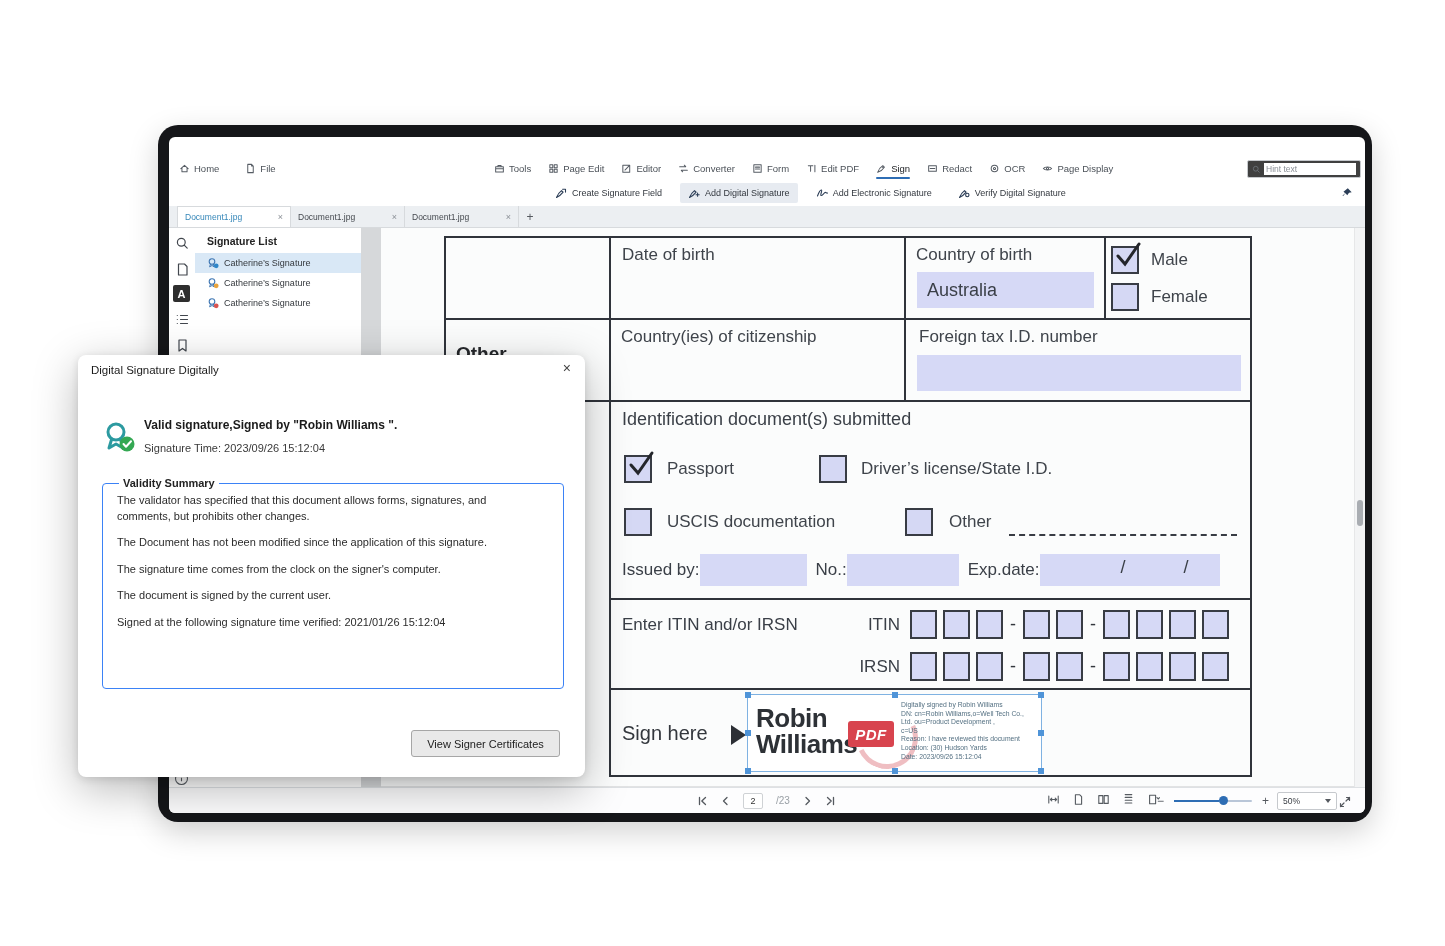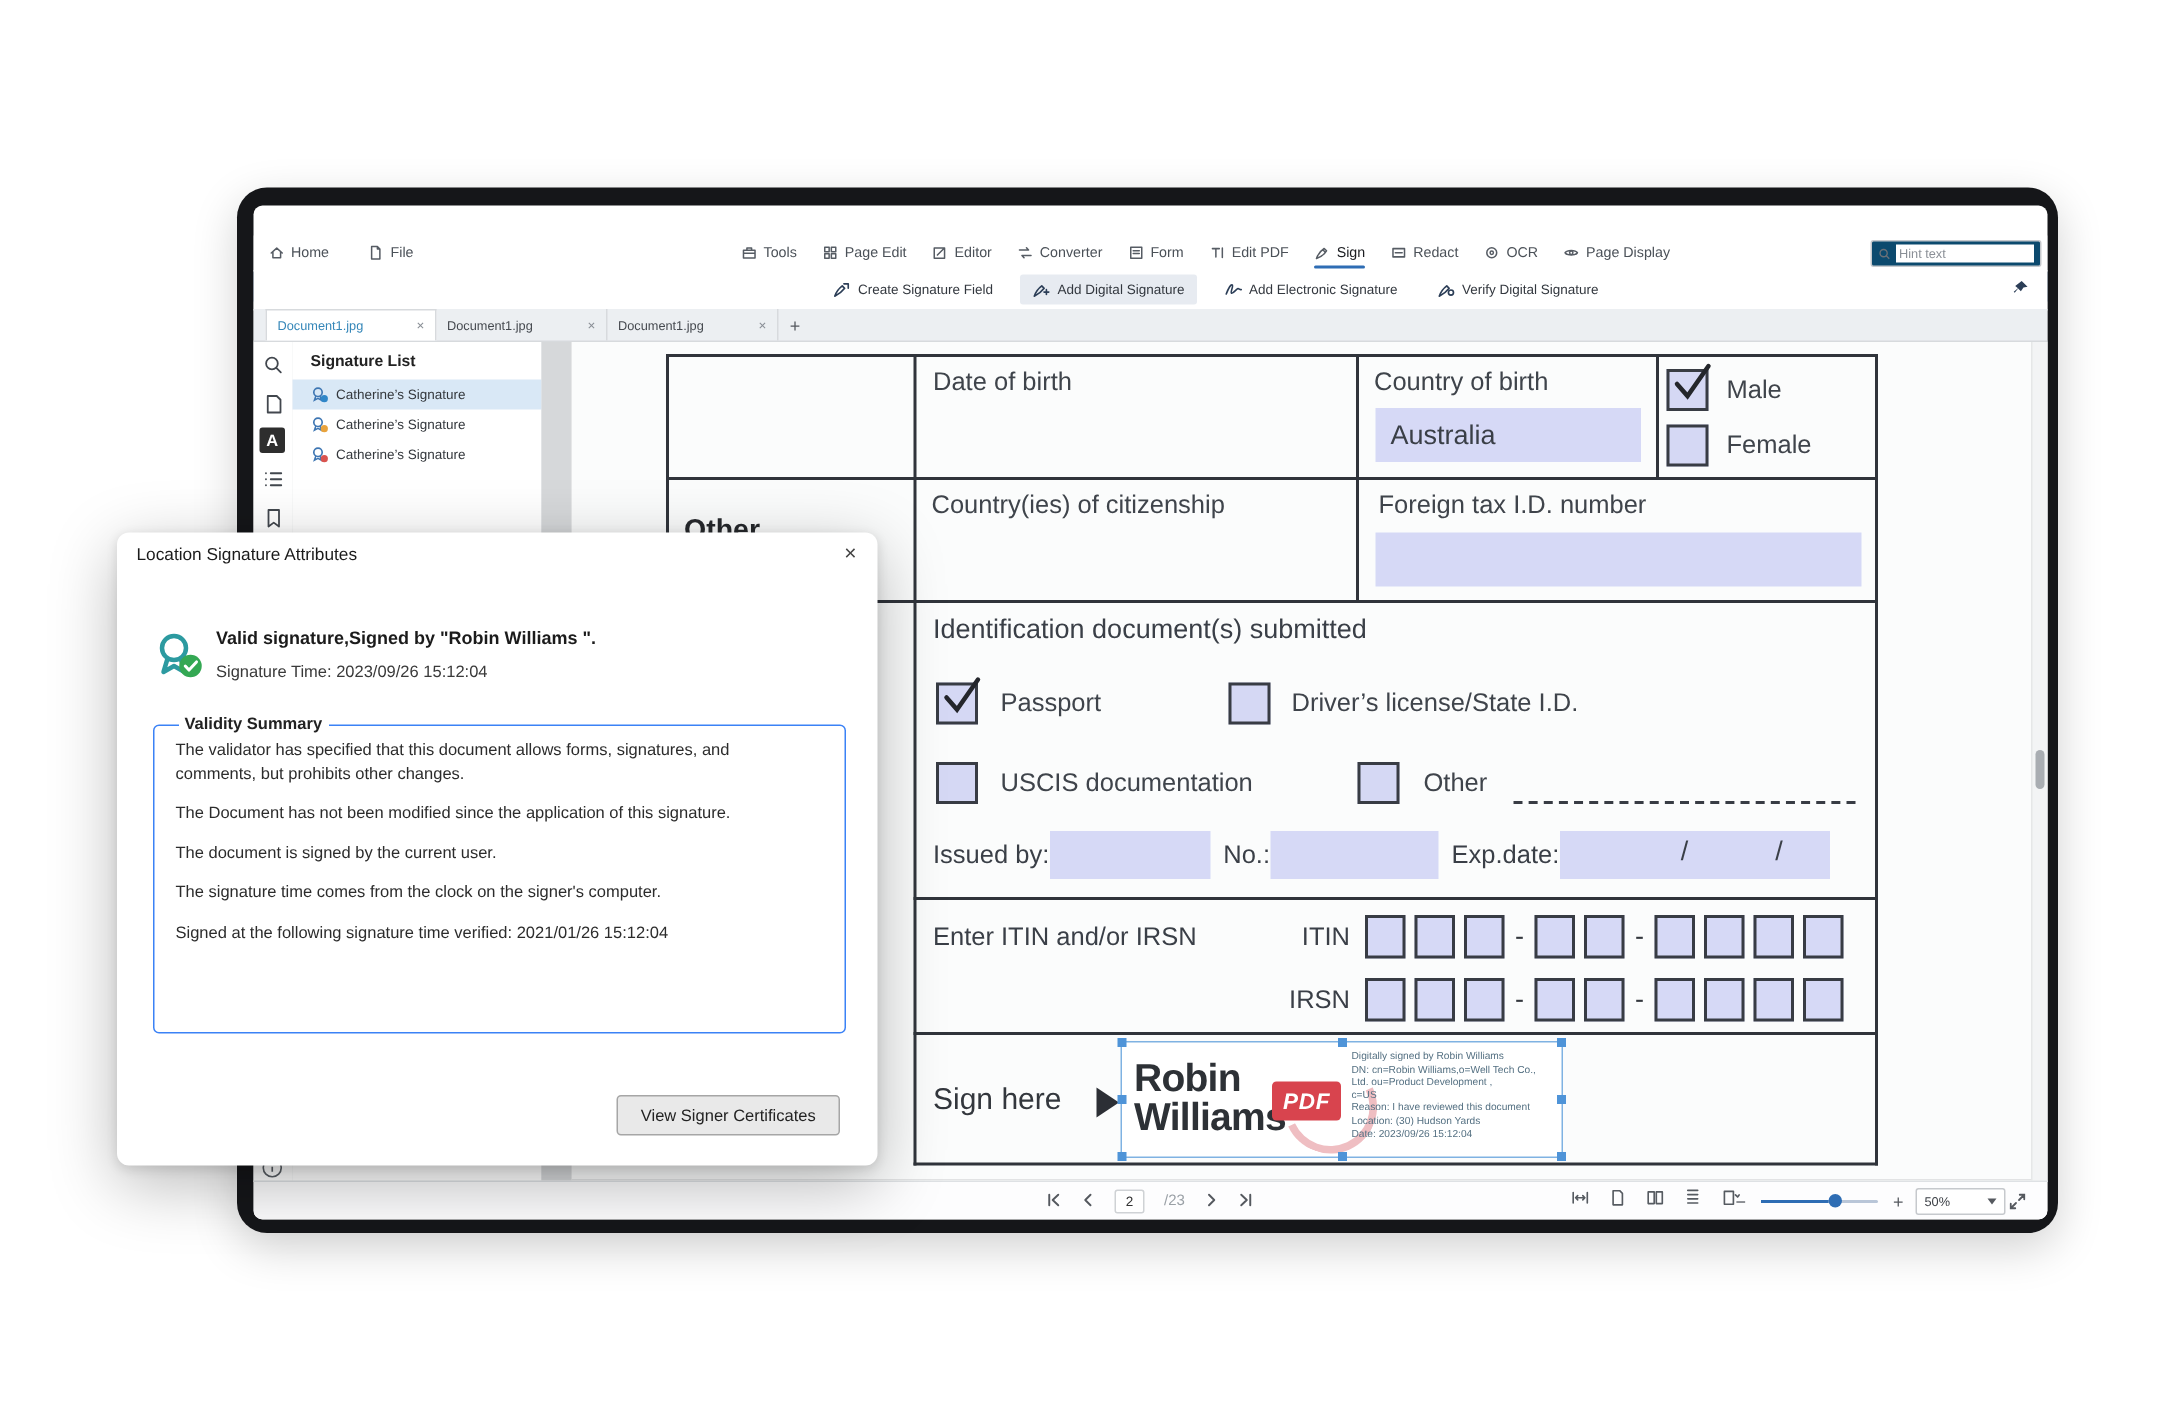--- a/index.html
+++ b/index.html
@@ -21,21 +21,21 @@
   .tb-ctl{width:30px;height:100%;display:inline-flex;align-items:center;justify-content:center;color:#e8edf6;font-size:9px;}
   
   .menubar{position:absolute;left:0;top:20px;width:100%;height:23px;background:#ffffff;border-bottom:1px solid #e7eaee;}
   .mb-left{position:absolute;left:10px;top:0;height:100%;display:flex;gap:26px;align-items:center;}
   .mb-right{position:absolute;left:325px;top:0;height:100%;display:flex;gap:17px;align-items:center;}
   .mb-item{display:inline-flex;align-items:center;gap:4px;color:#4b5158;font-size:9.5px;height:100%;position:relative;white-space:nowrap;}
   .mb-item svg{width:11px;height:11px;stroke:#565c64;fill:none;stroke-width:1.1;stroke-linecap:round;stroke-linejoin:round;}
   .mb-item.active{color:#1c1e22;text-align:center;}
   .mb-item.active:after{content:"";position:absolute;left:0;right:0;bottom:1px;height:2px;background:#2e6db4;border-radius:1px;}
   .searchbox{position:absolute;right:4px;top:3px;width:104px;height:16px;border:1px solid #c6c9cd;border-radius:2px;
-    display:flex;align-items:center;padding:0 4px;gap:3px;background:#0c4a6e;}
+    display:flex;align-items:center;padding:0 4px;gap:3px;background:#404040;}
   .searchbox svg{width:9px;height:9px;stroke:#6b7077;fill:none;stroke-width:1.2;}
   .searchbox input{border:none;outline:none;flex:1;font-size:8.5px;color:#444;min-width:0;font-family:inherit;}
   .searchbox input::placeholder{color:#8a8f96;}
   
   .signbar{position:absolute;left:0;top:43px;width:100%;height:26px;background:#ffffff;border-bottom:1px solid #e7eaee;}
   .sb-group{position:absolute;left:378px;top:0;height:100%;display:flex;gap:10px;align-items:center;}
   .sb-item{display:inline-flex;align-items:center;gap:5px;color:#33383f;font-size:9px;padding:4px 8px;border-radius:2px;white-space:nowrap;}
   .sb-item svg{width:12px;height:12px;stroke:#2c3e57;fill:none;stroke-width:1.1;stroke-linecap:round;stroke-linejoin:round;}
   .sb-item.active{background:#e7ebf1;}
   .sb-pin{position:absolute;right:12px;top:6px;width:13px;height:13px;}
@@ -562,35 +562,35 @@
         </div>
         <span class="fullscreen"><svg viewBox="0 0 12 12">
               <path d="M7.5 1.5h3v3 M10.5 1.5L7 5 M4.5 10.5h-3v-3 M1.5 10.5L5 7"></path>
             </svg></span>
       </div>
 
     </div>
   </div>
 
   <div class="dialog">
-    <div class="dlg-title">Location Signature Attributes</div>
+    <div class="dlg-title">Digital Signature Digitally</div>
     <span class="dlg-close">×</span>
     <span class="dlg-icon">
       <svg width="36" height="36" viewBox="0 0 36 36">
         <circle cx="14" cy="13" r="8" fill="none" stroke="#2c9aa0" stroke-width="3"></circle>
         <path d="M10 19l-3 10 7-4 7 4-2.6-9" fill="none" stroke="#2c9aa0" stroke-width="3" stroke-linejoin="round"></path>
         <circle cx="25" cy="25" r="7.5" fill="#34a853"></circle>
         <path d="M21.5 25l2.5 2.7 5-5.4" fill="none" stroke="#ffffff" stroke-width="2" stroke-linecap="round" stroke-linejoin="round"></path>
       </svg>
     </span>
     <div class="dlg-head">Valid signature,Signed by "Robin Williams ".</div>
     <div class="dlg-time">Signature Time: 2023/09/26 15:12:04</div>
     <fieldset class="dlg-fieldset">
       <legend>Validity Summary</legend>
       <p>The validator has specified that this document allows forms, signatures, and comments, but prohibits other changes.</p>
       <p>The Document has not been modified since the application of this signature.</p>
+      <p>The signature time comes from the clock on the signer's computer.</p>
       <p>The document is signed by the current user.</p>
-      <p>The signature time comes from the clock on the signer's computer.</p>
       <p>Signed at the following signature time verified: 2021/01/26 15:12:04</p>
     </fieldset>
     <button class="dlg-btn">View Signer Certificates</button>
   </div>
 </div>
 
 </body></html>

